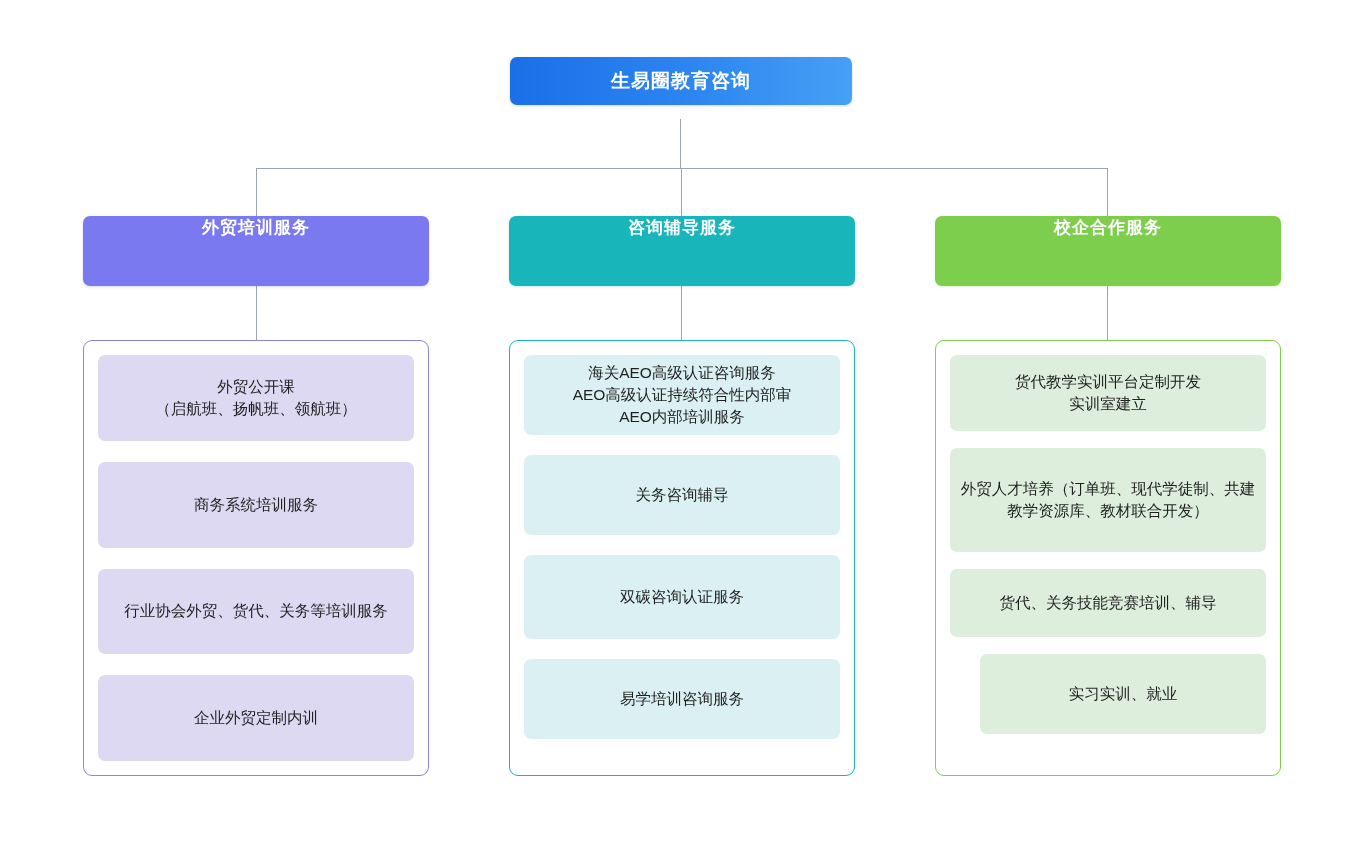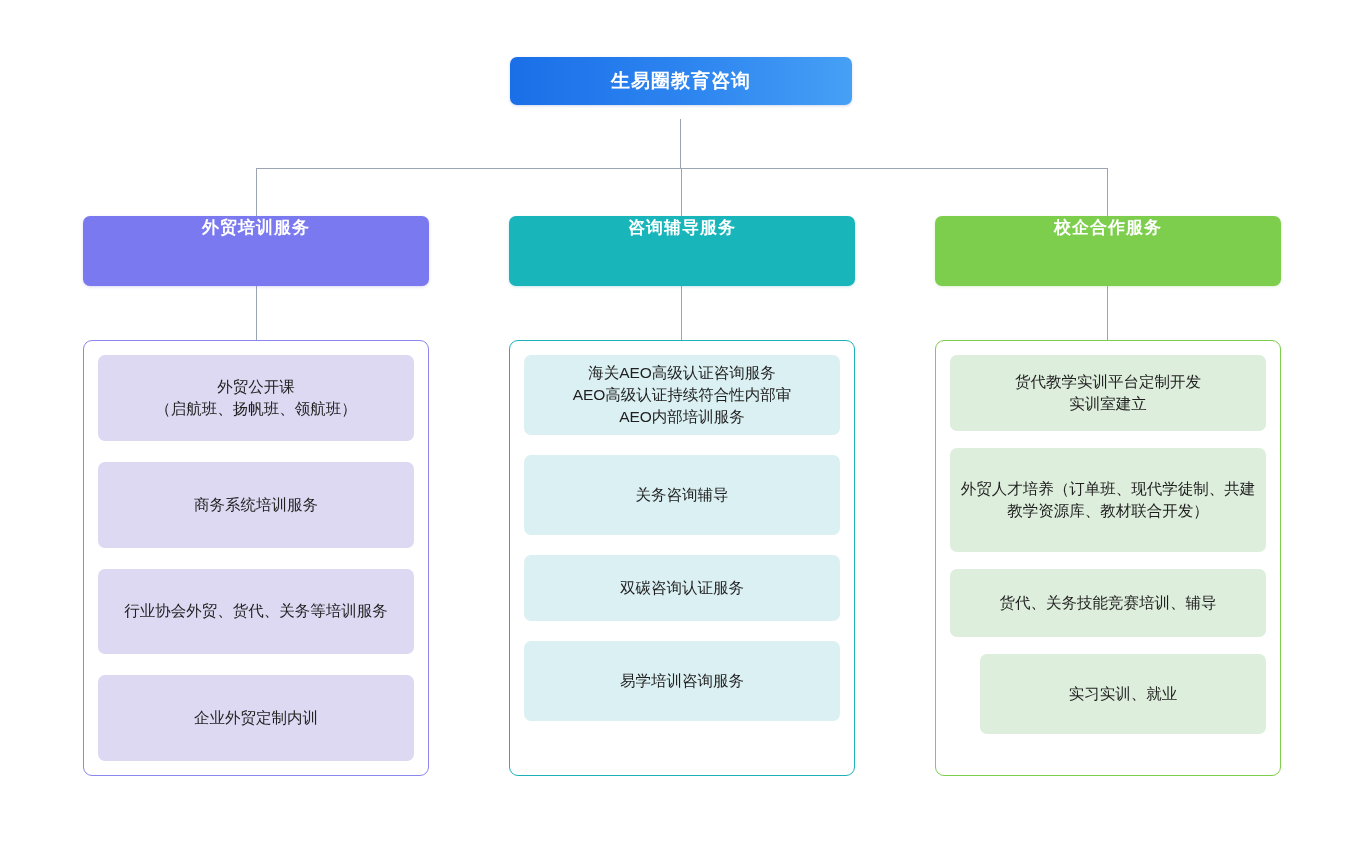--- a/index.html
+++ b/index.html
@@ -115,21 +115,21 @@
   
   .branch-left   .item { margin-bottom: 21px; }
   .branch-left   .item:nth-child(1) { height: 86px; }
   .branch-left   .item:nth-child(2) { height: 86px; }
   .branch-left   .item:nth-child(3) { height: 86px; }
   .branch-left   .item:nth-child(4) { height: 86px; margin-bottom: 0; }
 
   .branch-middle .item { margin-bottom: 20px; }
   .branch-middle .item:nth-child(1) { height: 80px; }
   .branch-middle .item:nth-child(2) { height: 80px; }
-  .branch-middle .item:nth-child(3) { height: 66px; }
+  .branch-middle .item:nth-child(3) { height: 84px; }
   .branch-middle .item:nth-child(4) { height: 80px; margin-bottom: 8px; }
 
   .branch-right  .item { margin-bottom: 17px; }
   .branch-right  .item:nth-child(1) { height: 76px; }
   .branch-right  .item:nth-child(2) { height: 104px; }
   .branch-right  .item:nth-child(3) { height: 68px; }
   .branch-right  .item:nth-child(4) { height: 80px; margin-bottom: 0; margin-left: 30px; }
 </style>
 </head>
 <body>

